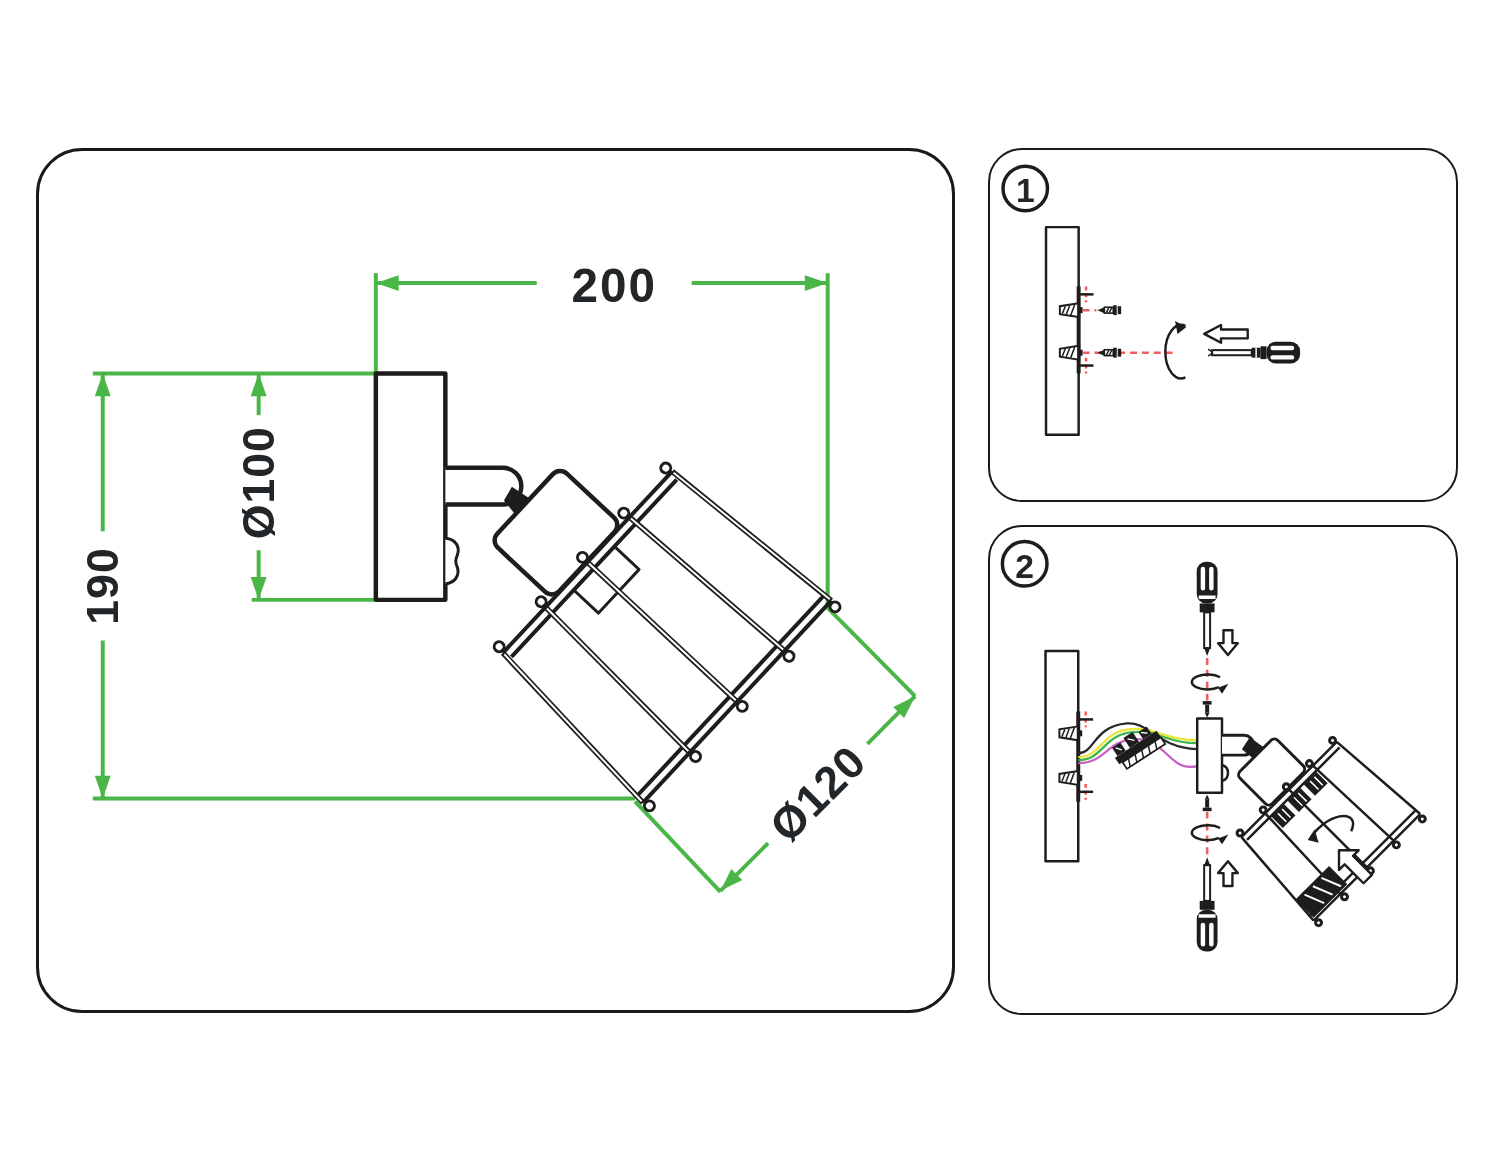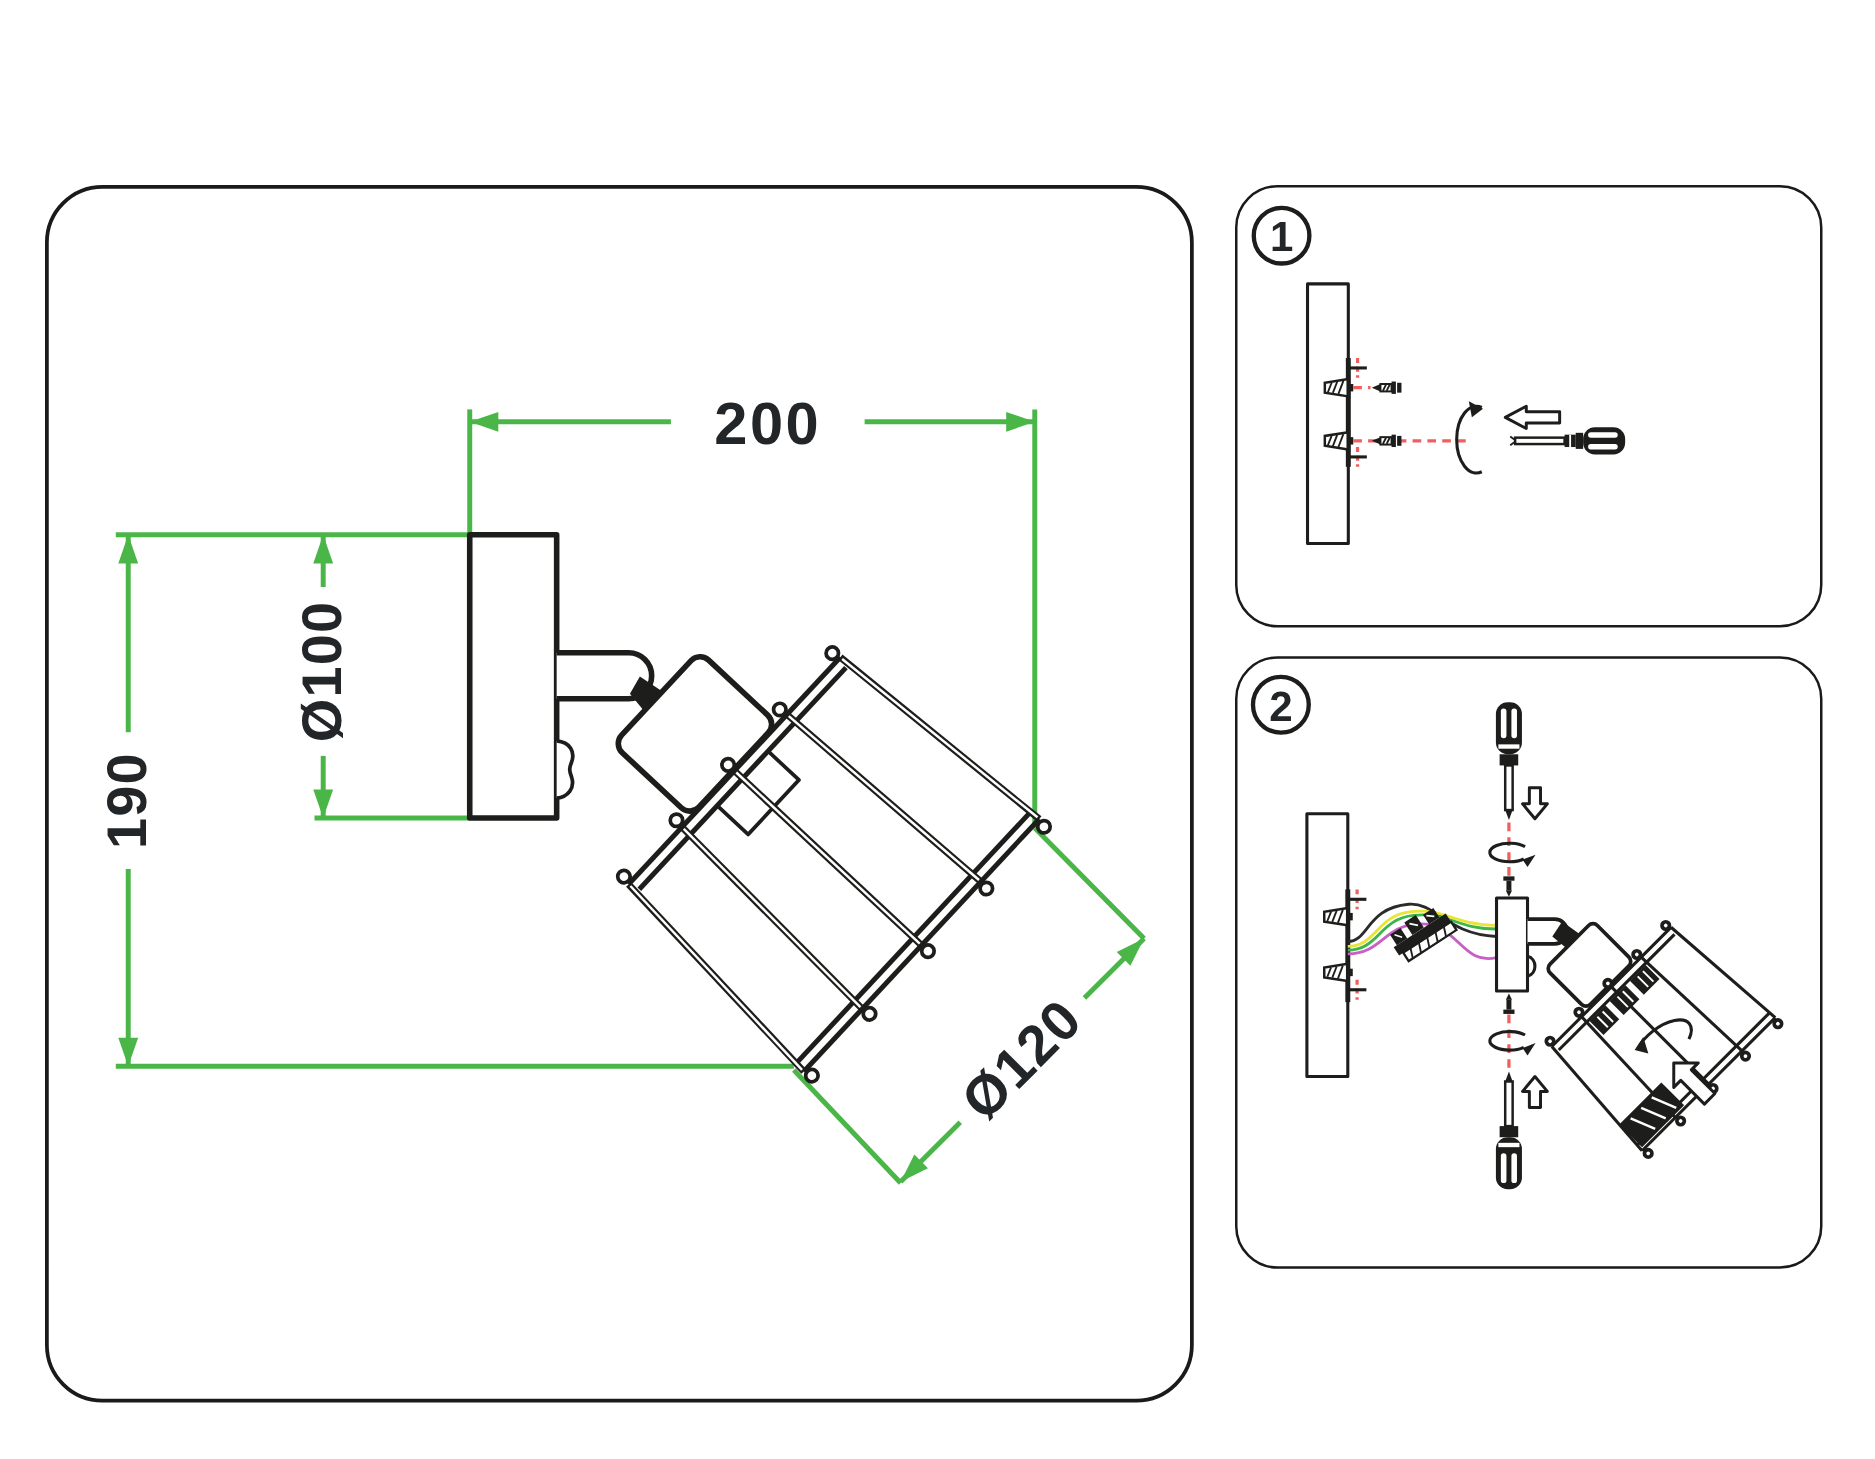--- a/index.html
+++ b/index.html
@@ -1,18 +1,18 @@
 <!DOCTYPE html>
 <html style="--line: #1d1d1b; --text: #232629; --dimension: #4ab648; --guide: #f15e5e; --wire_black: #2a2a2a; --wire_yellow: #e9e536; --wire_green: #3cb54a; --wire_magenta: #c75fc4;"><head>
 <meta charset="utf-8">
 <style>
   html,body{margin:0;padding:0;background:#ffffff;}
   body{width:1500px;height:1167px;position:relative;font-family:"Liberation Sans",sans-serif;}
   .panel{position:absolute;background:#fff;box-sizing:border-box;}
-  .panel-main{left:36px;top:148px;width:919px;height:974px;border:3px solid #1a1a1a;border-radius:46px;}
+  .panel-main{left:36px;top:148px;width:919px;height:865px;border:3px solid #1a1a1a;border-radius:46px;}
   .panel-step{border:2px solid #1a1a1a;border-radius:34px;}
   .panel-step1{left:988px;top:148px;width:470px;height:354px;}
   .panel-step2{left:988px;top:525px;width:470px;height:490px;}
   .panel svg{position:absolute;left:0;top:0;width:100%;height:100%;display:block;}
 
   
   .k   {stroke:var(--line);fill:none;stroke-width:4;stroke-linejoin:round;}
   .kf  {stroke:var(--line);fill:#ffffff;stroke-width:4.5;stroke-linejoin:round;}
   .kf3 {stroke:var(--line);fill:#ffffff;stroke-width:3;stroke-linejoin:round;}
   .k2  {stroke:var(--line);fill:none;stroke-width:2.5;stroke-linejoin:round;}

